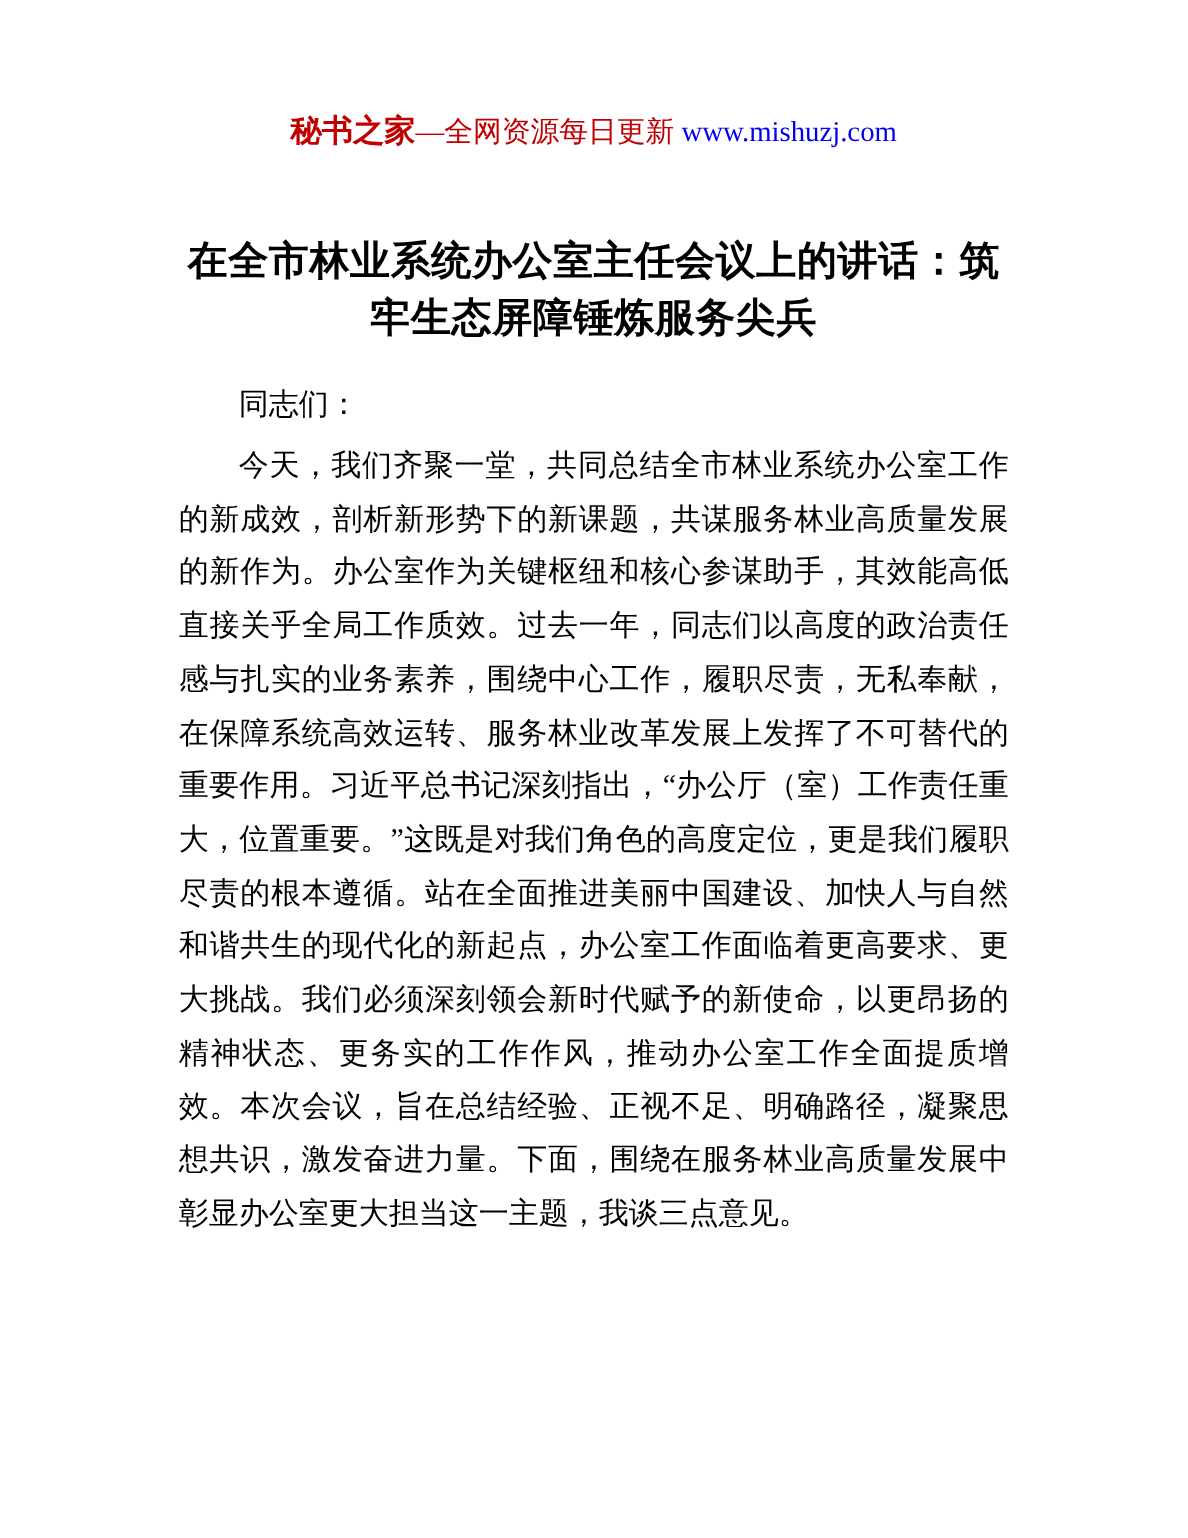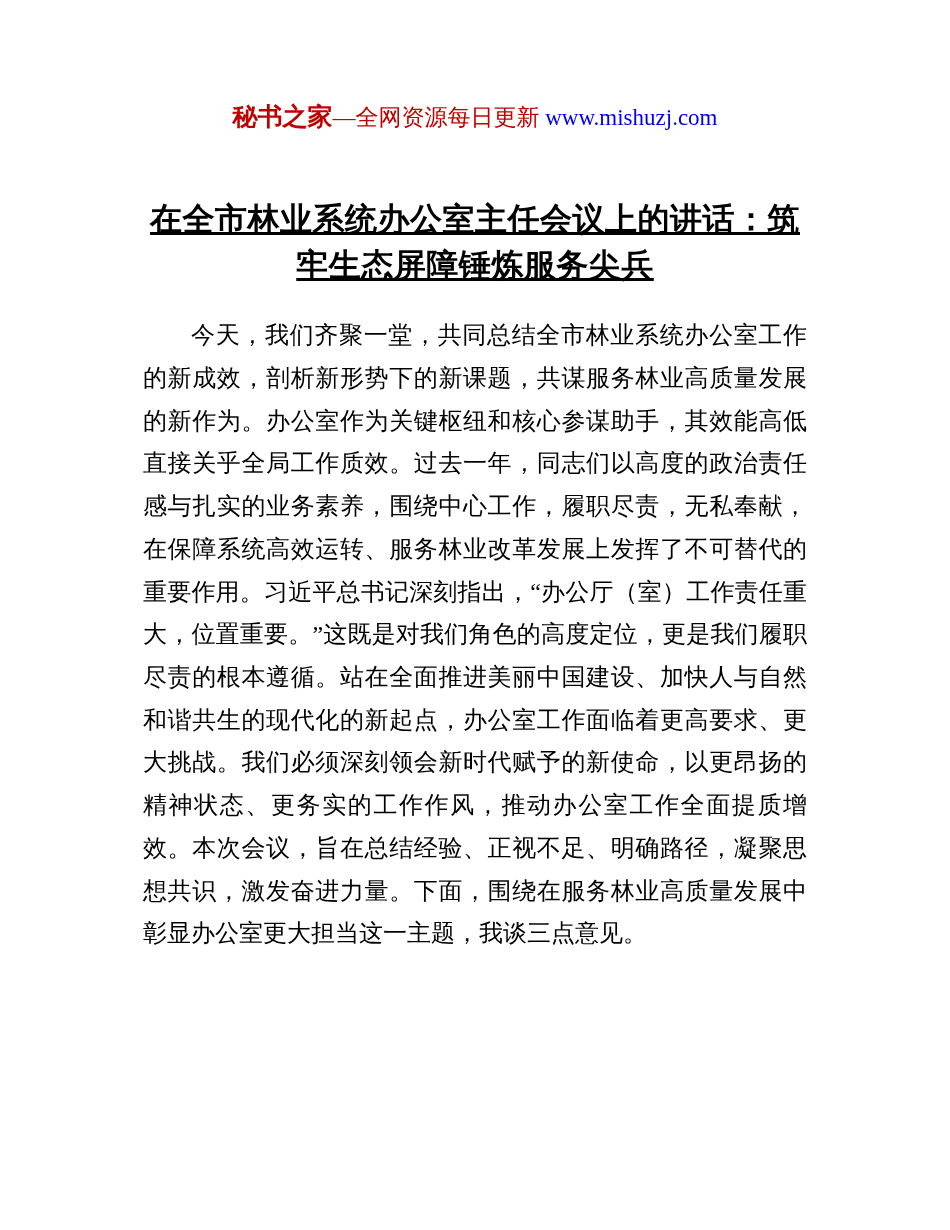--- a/index.html
+++ b/index.html
@@ -15,21 +15,21 @@
   }
   .page {
     width: 950px;
     min-height: 1230px;
     box-sizing: border-box;
     padding-top: 86px;
     background: #ffffff;
   }
   .content {
     width: 664px;
-    margin: 15px auto;
+    margin: 4px auto;
   }
   .site-header {
     text-align: center;
     font-size: 23px;
     line-height: 1.3;
     margin-bottom: 62px;
     white-space: nowrap;
   }
   .site-header .brand {
     color: #c00000;
@@ -46,21 +46,20 @@
     font-size: 23px;
     cursor: pointer;
   }
   h1.doc-title {
     font-size: 32px;
     font-weight: bold;
     text-align: center;
     line-height: 1.45;
     margin: 0 0 26px 0;
     letter-spacing: 0.5px;
-    text-decoration: underline;
   }
   p {
     font-size: 24px;
     line-height: 1.78;
     margin: 0;
     text-align: justify;
     text-justify: inter-ideograph;
   }
   p.salutation {
     text-indent: 2em;
@@ -81,18 +80,19 @@
 
 <div class="page">
   <div class="content">
 
     <div class="site-header">
       <span class="brand">秘书之家</span><span class="tagline">—全网资源每日更新 </span><a class="url">www.mishuzj.com</a>
     </div>
 
     <h1 class="doc-title">在全市林业系统办公室主任会议上的讲话：筑牢生态屏障锤炼服务尖兵</h1>
 
+    <p class="salutation">同志们：</p>
 
     <p class="body-para">今天，我们齐聚一堂，共同总结全市林业系统办公室工作的新成效，剖析新形势下的新课题，共谋服务林业高质量发展的新作为。办公室作为关键枢纽和核心参谋助手，其效能高低直接关乎全局工作质效。过去一年，同志们以高度的政治责任感与扎实的业务素养，围绕中心工作，履职尽责，无私奉献，在保障系统高效运转、服务林业改革发展上发挥了不可替代的重要作用。习近平总书记深刻指出，“办公厅（室）工作责任重大，位置重要。”这既是对我们角色的高度定位，更是我们履职尽责的根本遵循。站在全面推进美丽中国建设、加快人与自然和谐共生的现代化的新起点，办公室工作面临着更高要求、更大挑战。我们必须深刻领会新时代赋予的新使命，以更昂扬的精神状态、更务实的工作作风，推动办公室工作全面提质增效。本次会议，旨在总结经验、正视不足、明确路径，凝聚思想共识，激发奋进力量。下面，围绕在服务林业高质量发展中彰显办公室更大担当这一主题，我谈三点意见。</p>
 
 
   </div>
 </div>
 
 </body></html>

